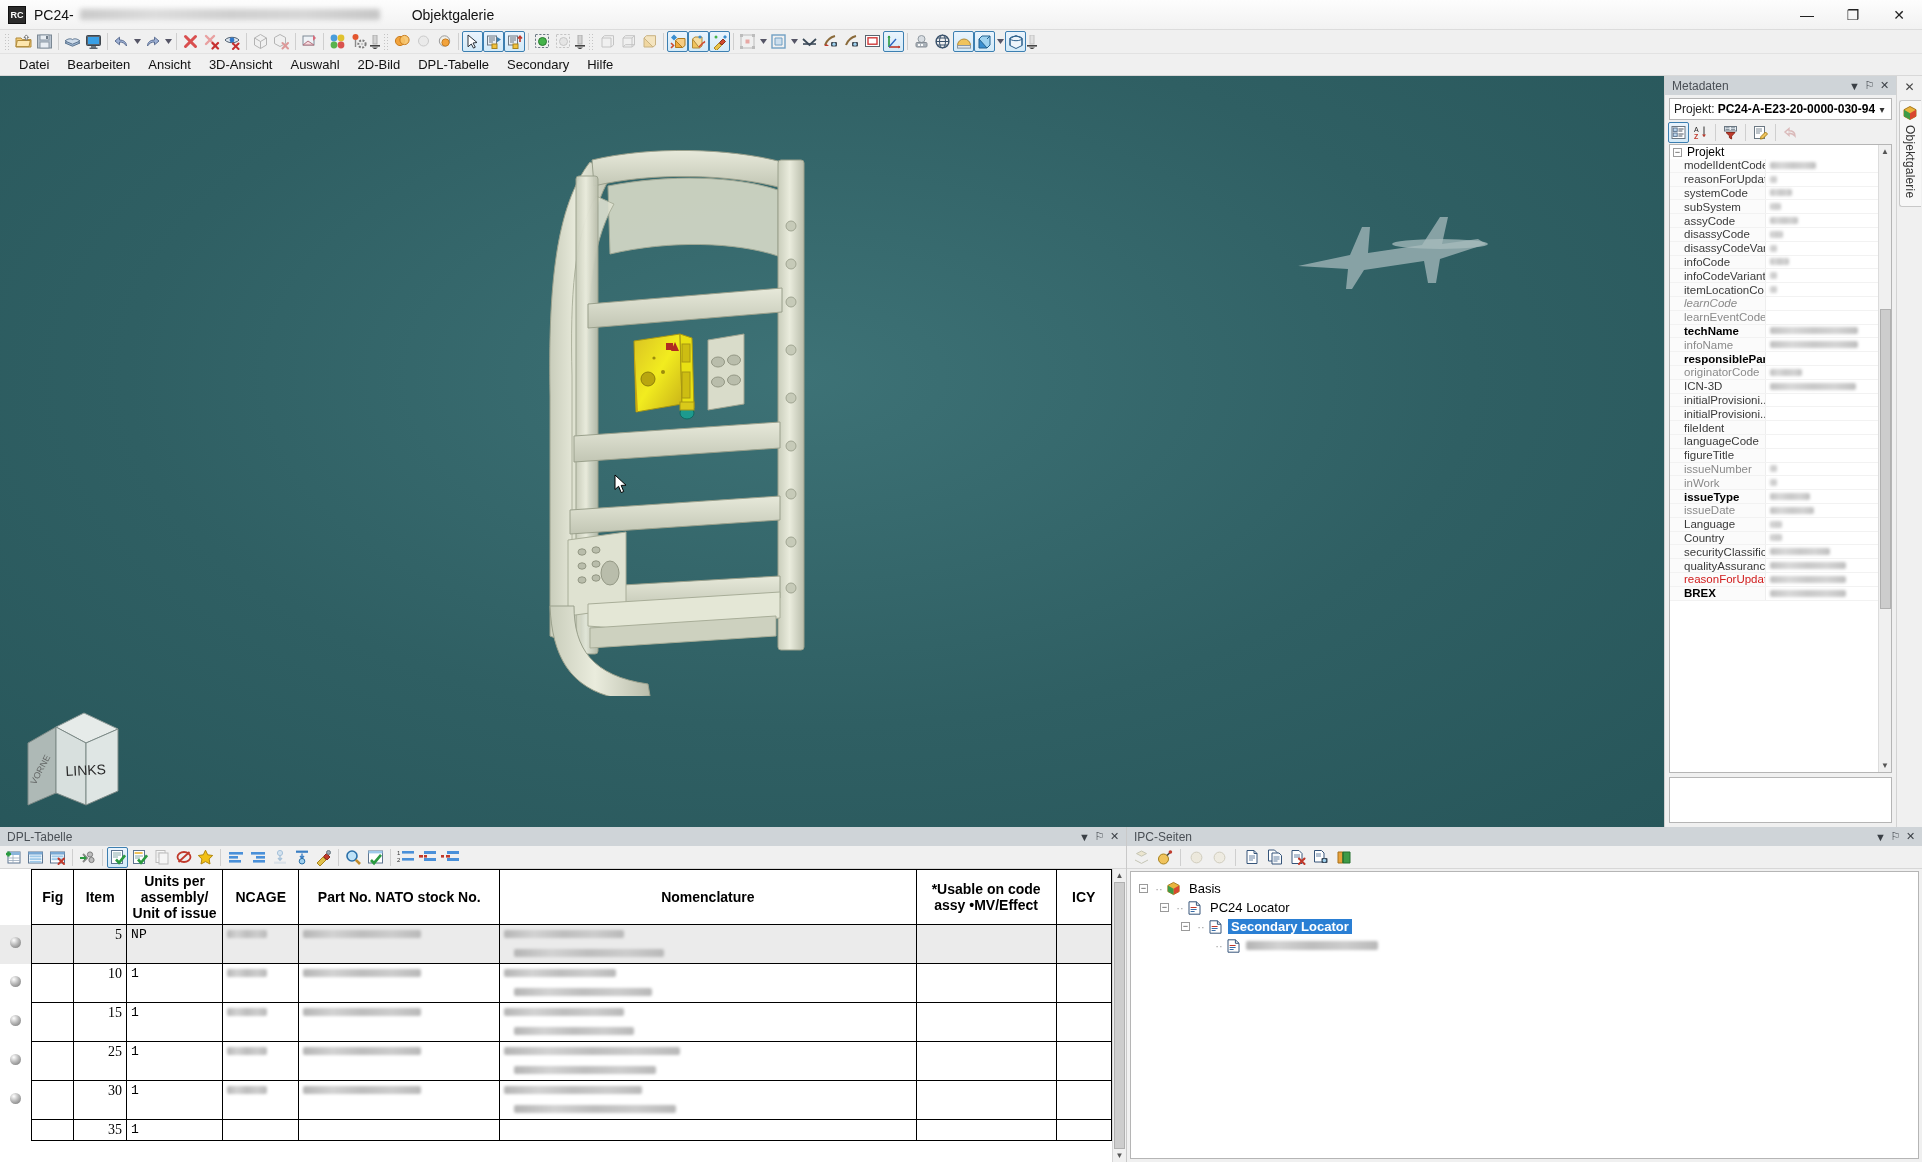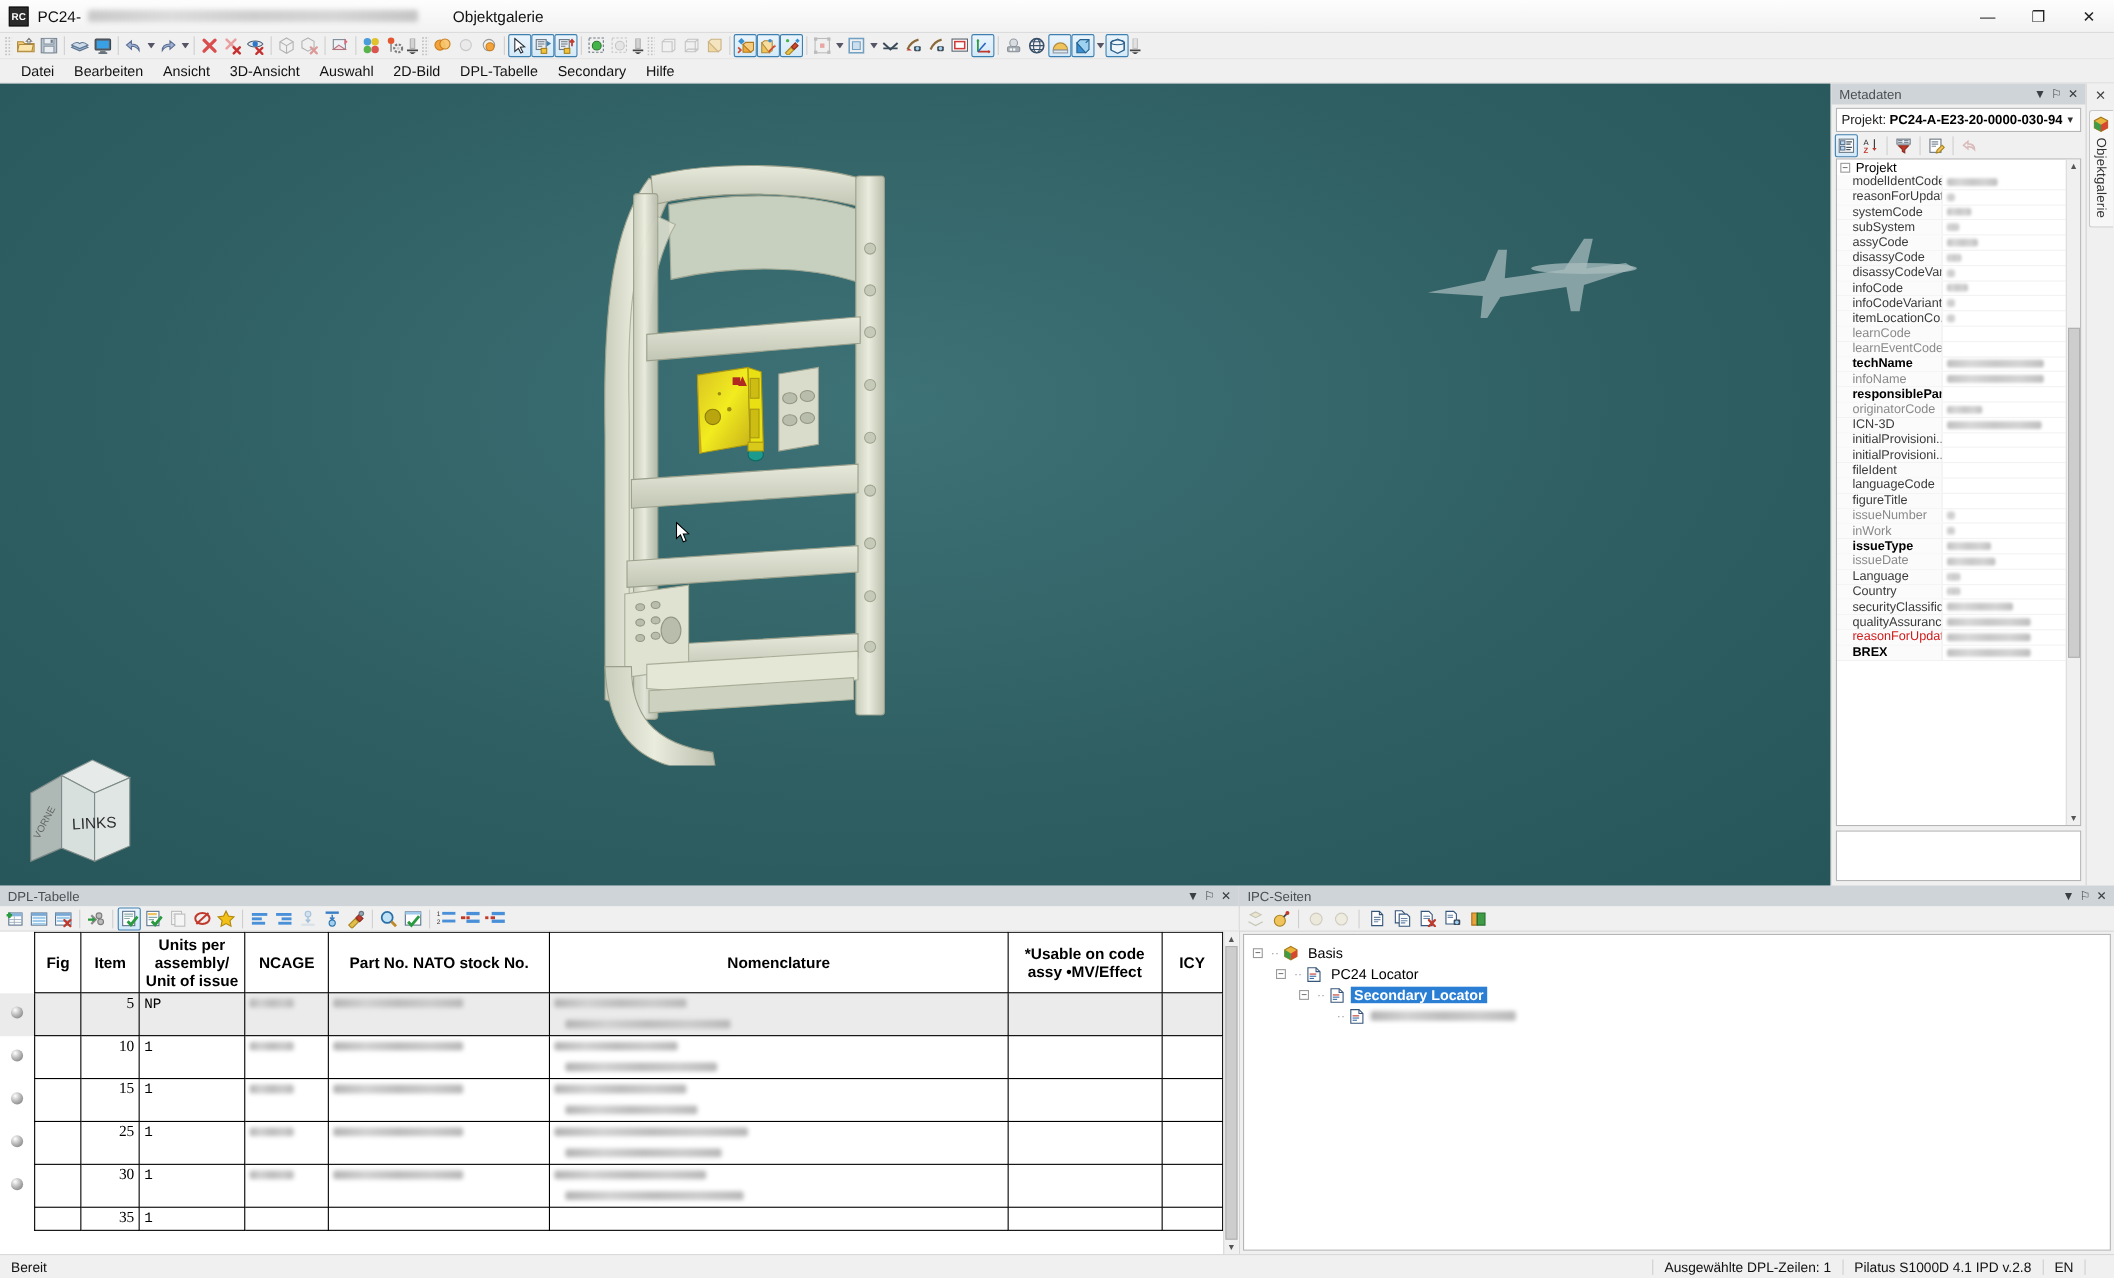--- a/index.html
+++ b/index.html
@@ -930,21 +930,21 @@
                   <span class="blur" style="width: 7px;"></span>
                 </div>
               </div>
               <div class="meta-row">
                 <div class="k">itemLocationCo...</div>
                 <div class="v">
                   <span class="blur" style="width: 7px;"></span>
                 </div>
               </div>
               <div class="meta-row">
-                <div class="k" style="color: rgb(138, 138, 138);">learnCode</div>
+                <div class="k" style="color: rgb(138, 138, 138); font-style: italic;">learnCode</div>
                 <div class="v"></div>
               </div>
               <div class="meta-row">
                 <div class="k" style="color: rgb(138, 138, 138);">learnEventCode</div>
                 <div class="v"></div>
               </div>
               <div class="meta-row">
                 <div class="k bold">techName</div>
                 <div class="v">
                   <span class="blur" style="width: 88px;"></span>
@@ -1489,25 +1489,13 @@
                   <rect x="2.6" y="10" width="4" height="1" fill="#3a6ea8"></rect>
                 </svg>
               </span>
               <span class="blurtext" style="width: 132px; height: 9px;"></span>
             </div>
           </div>
       </div>
     </div>
   </div>
 
-  <div class="statusbar">
-    <div class="st-cell">Bereit</div>
-    <div class="st-grow"></div>
-    <div class="st-div"></div>
-    <div class="st-cell">Ausgewählte DPL-Zeilen: 1</div>
-    <div class="st-div"></div>
-    <div class="st-cell">Pilatus S1000D 4.1 IPD v.2.8</div>
-    <div class="st-div"></div>
-    <div class="st-cell">EN</div>
-    <div class="st-div"></div>
-    <div style="width:26px"></div>
-  </div>
 </div>
 
 </body></html>

